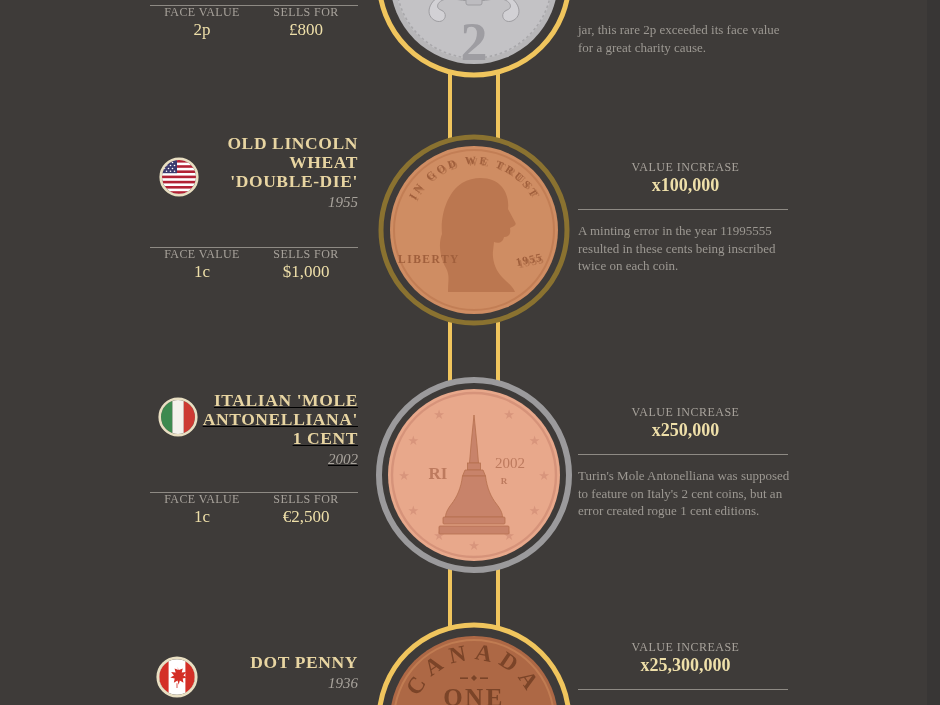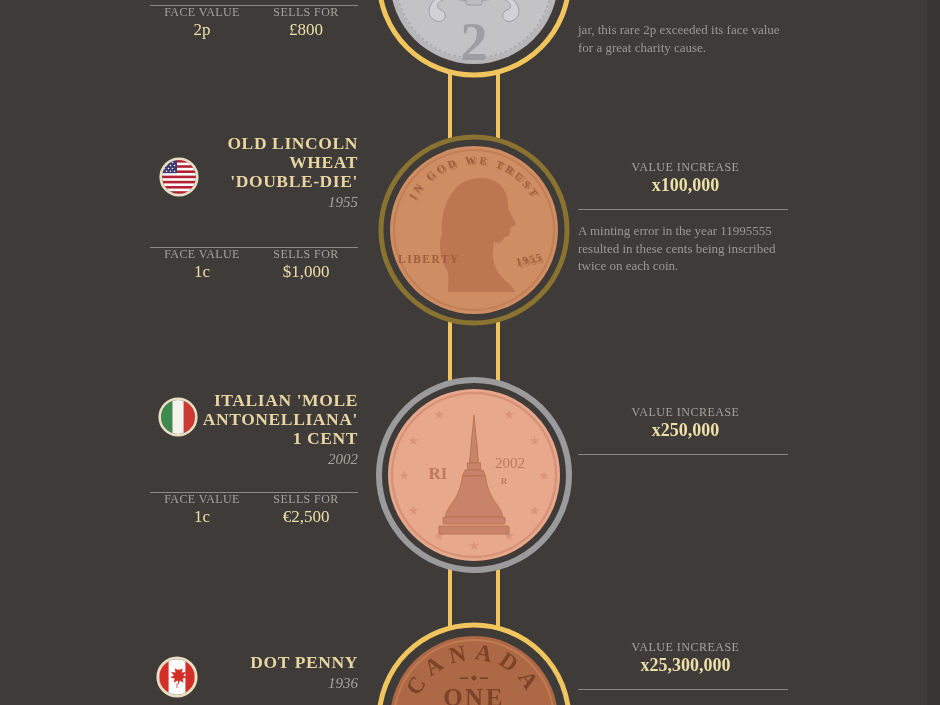--- a/index.html
+++ b/index.html
@@ -168,21 +168,21 @@
         </clipPath>
       </defs>
     <g clip-path="url(#itclip)">
       <rect x="3" y="3" width="11.4" height="34" fill="#3d8a4f"></rect>
       <rect x="14.4" y="3" width="11.4" height="34" fill="#f4f2ec"></rect>
       <rect x="25.8" y="3" width="11.4" height="34" fill="#cd3a33"></rect>
     </g>
     <circle cx="20" cy="20" r="18.3" fill="none" stroke="#e9dfc2" stroke-width="2.6"></circle>
   </svg>
 
-  <div class="title-block" style="top:391px;">
+  <div class="title-block" style="top:391px;text-decoration:underline;">
     <div class="title-line">ITALIAN 'MOLE</div>
     <div class="title-line">ANTONELLIANA'</div>
     <div class="title-line">1 CENT</div>
     <div class="title-year">2002</div>
   </div>
 
   <div class="facts" style="top:492px;">
     <div class="fact">
       <div class="fact-label">FACE VALUE</div>
       <div class="fact-value">1c</div>
@@ -190,20 +190,21 @@
     <div class="fact">
       <div class="fact-label">SELLS FOR</div>
       <div class="fact-value">€2,500</div>
     </div>
   </div>
 
   <div class="increase" style="top:405px;">
     <div class="inc-label">VALUE INCREASE</div>
     <div class="inc-value">x250,000</div>
     <hr class="inc-divider">
+    <div class="desc">Turin's Mole Antonelliana was supposed to feature on Italy's 2 cent coins, but an error created rogue 1 cent editions.</div>
   </div>
 
   <svg class="coin" style="top:375px;" width="200" height="200" viewBox="0 0 200 200">
     <circle cx="100" cy="100" r="90" fill="#3e3b39"></circle>
     <circle cx="100" cy="100" r="95" fill="none" stroke="#9b9a9c" stroke-width="6"></circle>
     <circle cx="100" cy="100" r="86" fill="#e8a88b"></circle>
     <circle cx="100" cy="100" r="82" fill="none" stroke="#d6937a" stroke-width="2.4"></circle>
     <g font-size="13" text-anchor="middle" fill="#d8957c">
       <text x="135" y="44">★</text>
         <text x="160.6" y="69.5">★</text>

